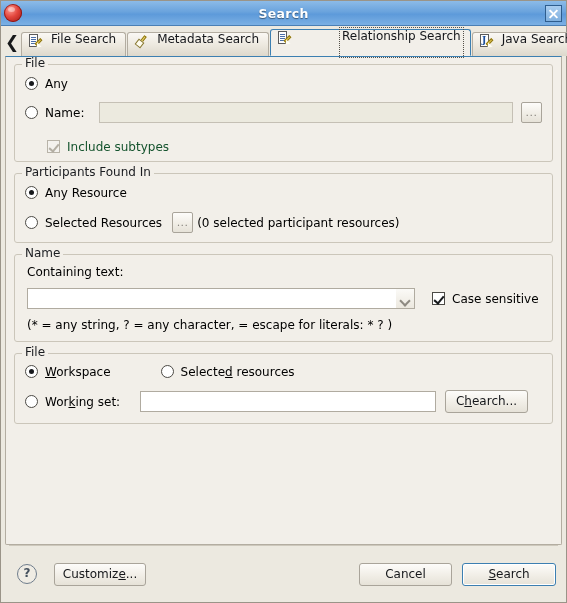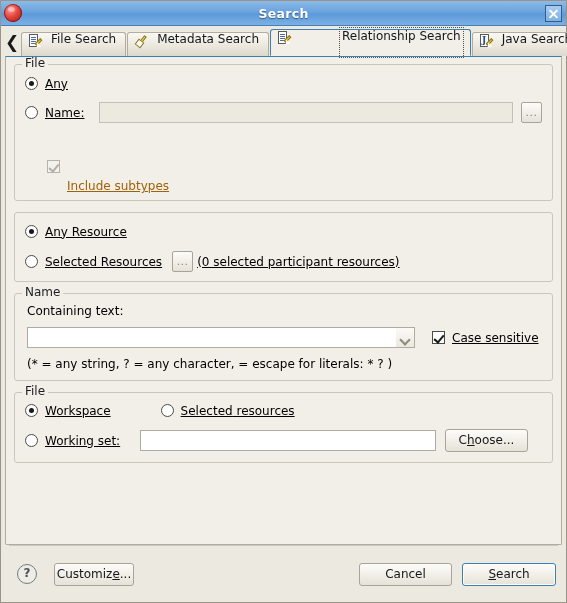--- a/index.html
+++ b/index.html
@@ -233,22 +233,22 @@
     content: "";
     position: absolute; left: 3px; top: 1px;
     width: 4px; height: 8px;
     border: solid #17191c;
     border-width: 0 2px 2px 0;
     transform: rotate(40deg);
   }
   .cb.disabled { border-color: #b8b3a8; background: #f4f2ee; }
   .cb.disabled.checked::after { border-color: #b4afa4; }
 
-  .lbl { margin-left: 7px; line-height: 1; text-decoration: underline; }
-  .lbl.disabled { color: #a16207; margin-top: 40px; }
+  .lbl { margin-left: 7px; line-height: 1; }
+  .lbl.disabled { color: #14532d; }
 
   .txt {
     box-sizing: border-box;
     height: 21px;
     border: 1px solid #b0aba0;
     background: #ffffff;
     padding: 0 4px;
     font-family: inherit; font-size: 12px;
     color: #000;
     outline: none;
@@ -390,20 +390,21 @@
           <button class="btn small" style="margin-left:8px;">...</button>
         </div>
         <div class="row" style="padding-left:22px;">
           <span class="cb checked disabled"></span>
           <span class="lbl disabled">Include subtypes</span>
         </div>
       </div>
     </div>
 
     <div class="group">
+      <span class="legend">Participants Found In</span>
       <div class="inner" style="padding-bottom:9px;">
         <div class="row" style="margin-bottom:13px;">
           <span class="radio checked"></span>
           <span class="lbl">Any Resource</span>
         </div>
         <div class="row">
           <span class="radio"></span>
           <span class="lbl">Selected Resources</span>
           <button class="btn small" style="margin-left:10px;">...</button>
           <span class="lbl" style="margin-left:4px;">(0 selected participant resources)</span>
@@ -433,29 +434,29 @@
         <div class="row" style="margin-bottom:12px;">
           <span class="radio checked"></span>
           <span class="lbl"><u class="mn">W</u><span>orkspace</span></span>
           <span class="radio" style="margin-left:50px;"></span>
           <span class="lbl"><span>Selecte</span><u class="mn">d</u><span> resources</span></span>
         </div>
         <div class="row">
           <span class="radio"></span>
           <span class="lbl" style="width:95px;"><span>Wor</span><u class="mn">k</u><span>ing set:</span></span>
           <input class="txt" style="width: 296px;" type="text" value="">
-          <button class="btn" style="margin-left:9px;width:83px;padding:0;"><span>C</span><u class="mn">h</u><span>oose...</span></button>
+          <button class="btn" style="margin-left:9px;width:83px;padding:0;"><span>C</span><u class="mn">h</u><span>earch...</span></button>
         </div>
       </div>
     </div>
 
   </div>
 
   <div id="sep"></div>
   <div id="footer">
     <div class="help-icon">?</div>
-    <button class="btn" style="margin-left:17px;width:80px;padding:0;"><span>Customiz</span><u class="mn">e</u><span>...</span></button>
+    <button class="btn" style="margin-left:17px;width:92px;padding:0;"><span>Customiz</span><u class="mn">e</u><span>...</span></button>
     <div class="spacer"></div>
     <button class="btn" style="width:93px;padding:0;">Cancel</button>
     <button class="btn default" style="margin-left:10px;width:94px;padding:0;"><u class="mn">S</u><span>earch</span></button>
   </div>
 
 </div>
 
 </body></html>

